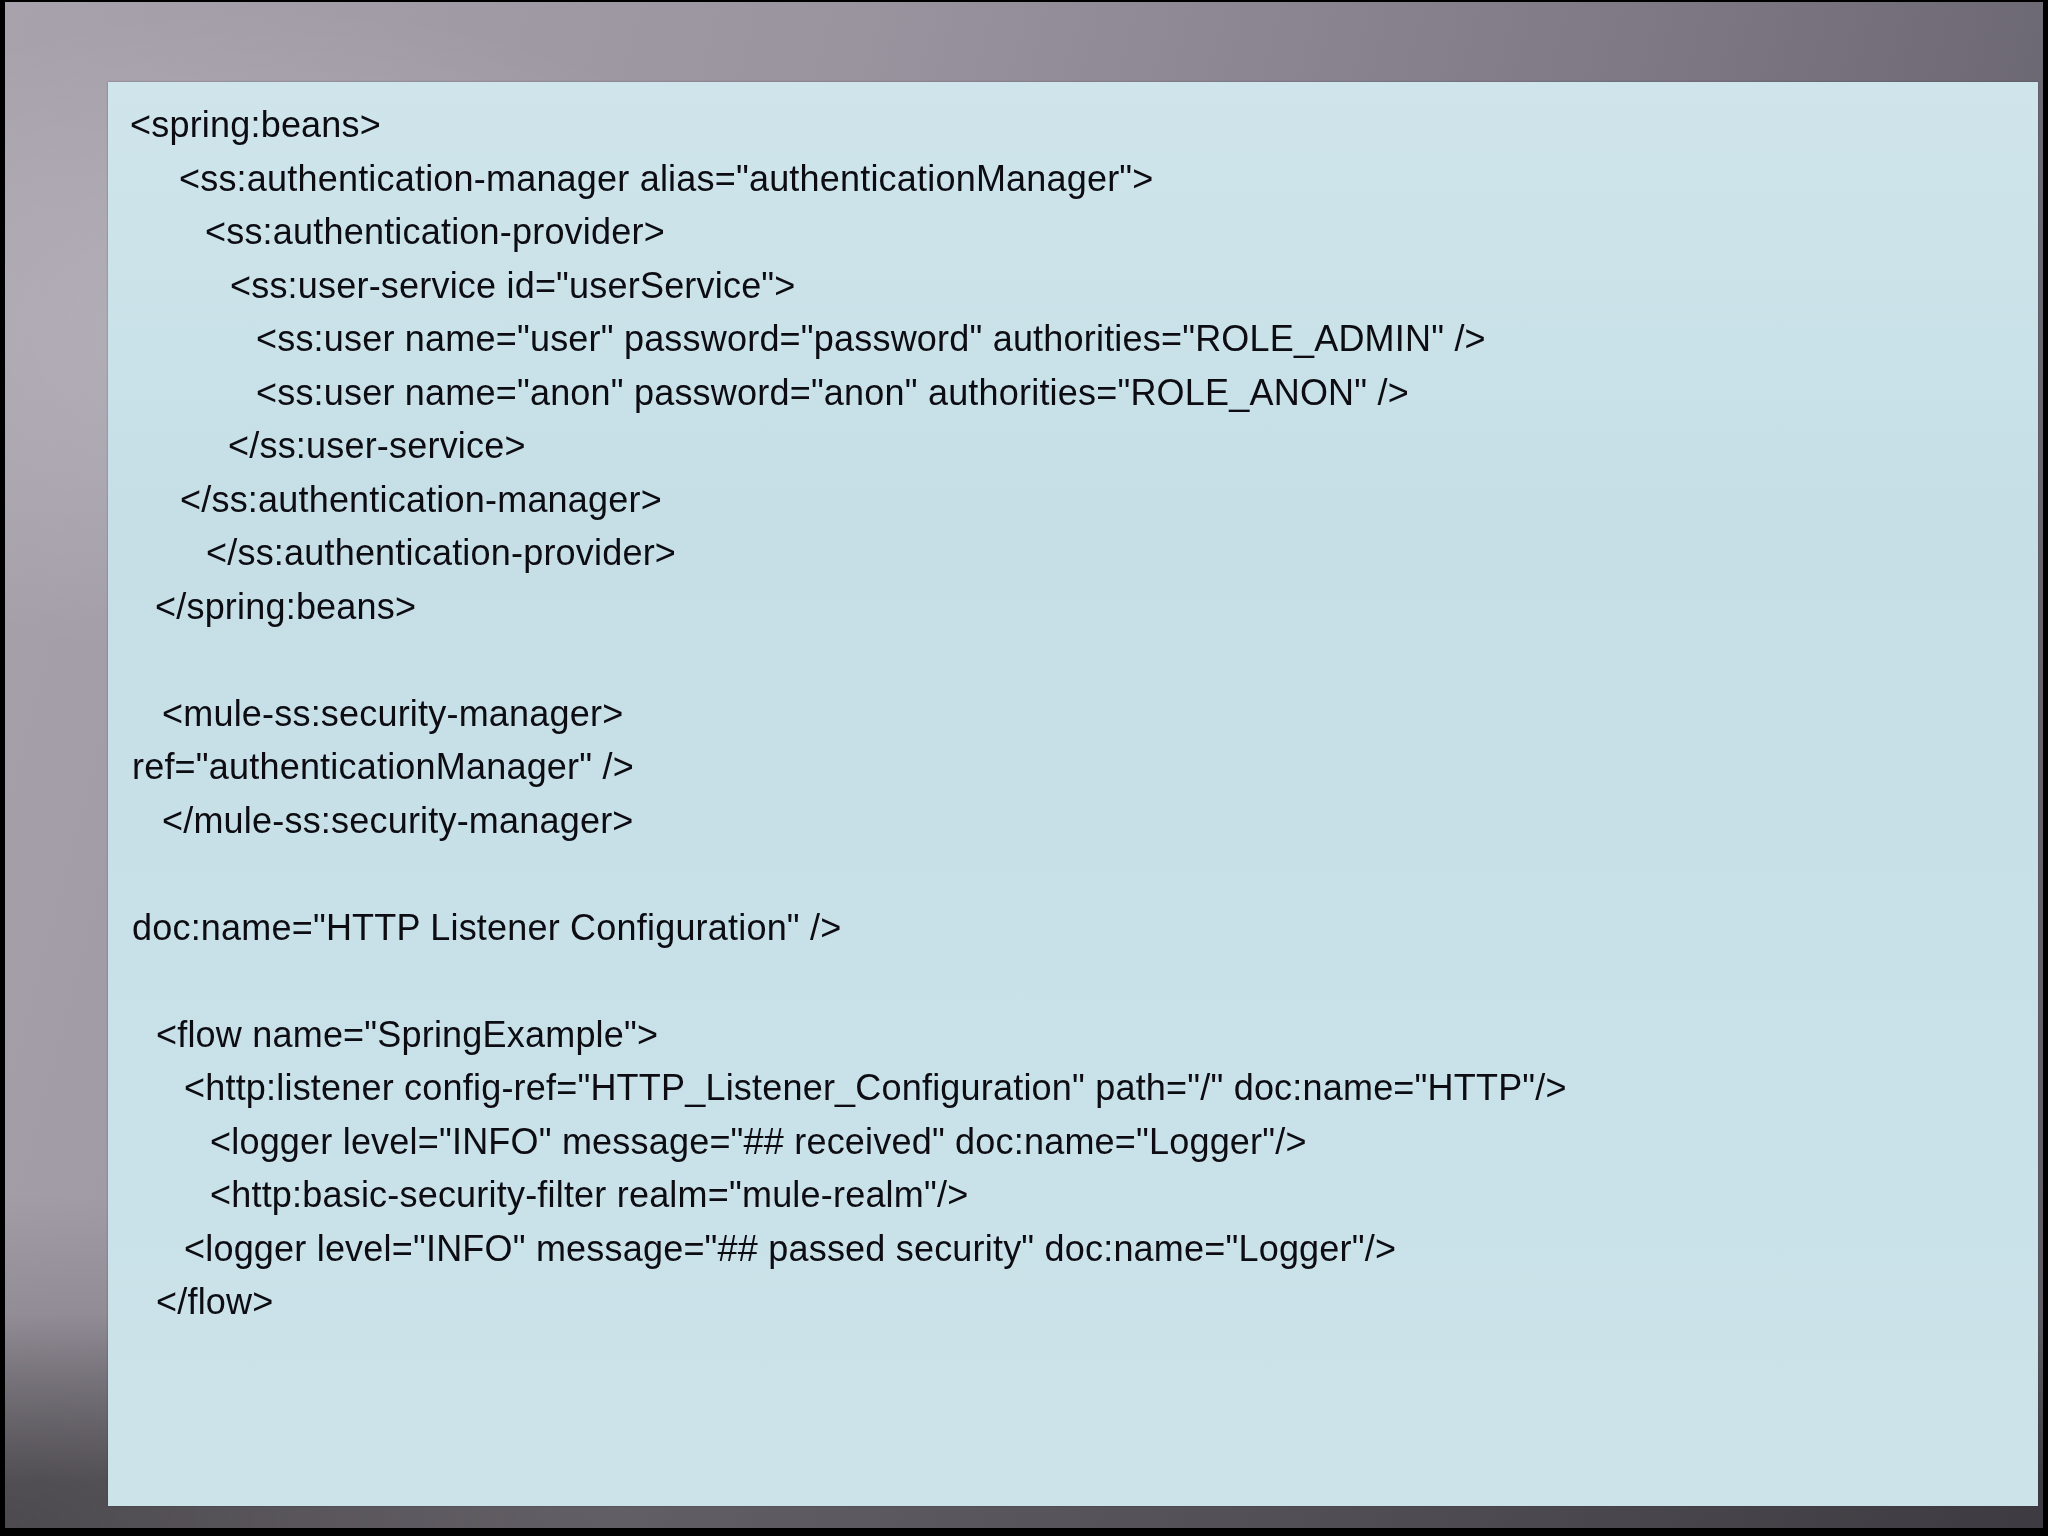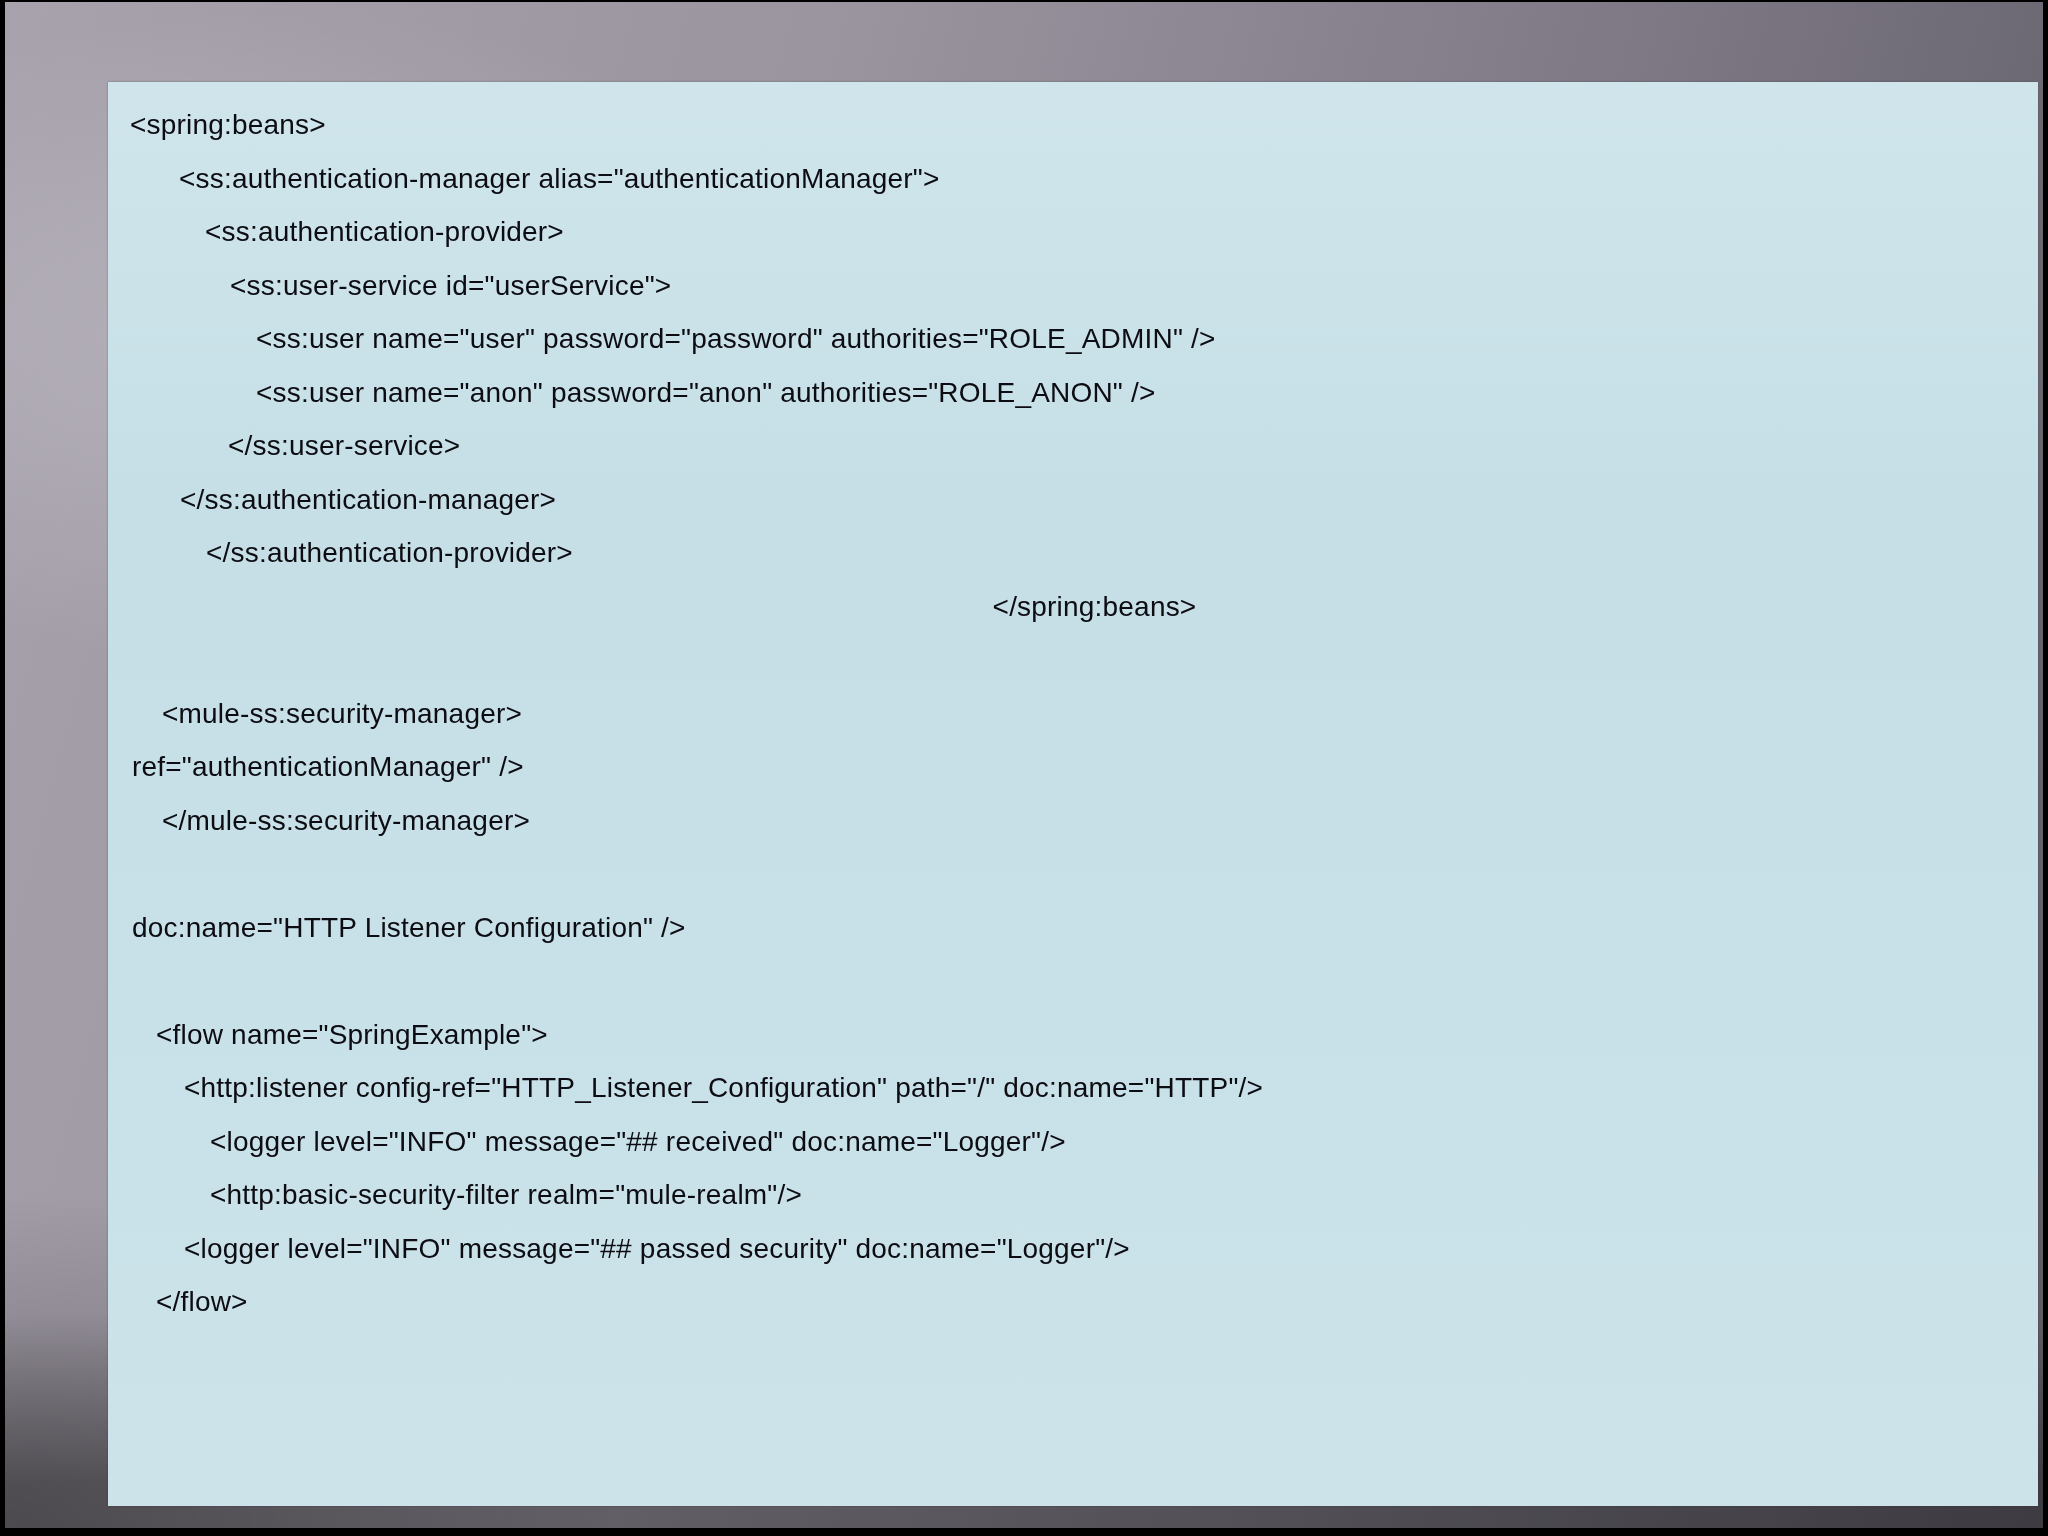--- a/index.html
+++ b/index.html
@@ -42,21 +42,21 @@
     position: absolute;
     top: 16px;
     left: 22px;
     right: 4px;
     bottom: 0;
     overflow: hidden;
   }
   .code-line {
     height: 53.5px;
     line-height: 53.5px;
-    font-size: 28px;
+    font-size: 36px;
     color: var(--code-color, #0c0c12);
     white-space: pre;
     letter-spacing: 0.2px;
   }
 </style>
 </head>
 <body>
 
 <div class="frame">
   <div class="backdrop">
@@ -64,21 +64,21 @@
       <div class="code-block">
           <div class="code-line" style="padding-left: 0px;">&lt;spring:beans&gt;</div>
           <div class="code-line" style="padding-left: 49px;">&lt;ss:authentication-manager alias="authenticationManager"&gt;</div>
           <div class="code-line" style="padding-left: 75px;">&lt;ss:authentication-provider&gt;</div>
           <div class="code-line" style="padding-left: 100px;">&lt;ss:user-service id="userService"&gt;</div>
           <div class="code-line" style="padding-left: 126px;">&lt;ss:user name="user" password="password" authorities="ROLE_ADMIN" /&gt;</div>
           <div class="code-line" style="padding-left: 126px;">&lt;ss:user name="anon" password="anon" authorities="ROLE_ANON" /&gt;</div>
           <div class="code-line" style="padding-left: 98px;">&lt;/ss:user-service&gt;</div>
           <div class="code-line" style="padding-left: 50px;">&lt;/ss:authentication-manager&gt;</div>
           <div class="code-line" style="padding-left: 76px;">&lt;/ss:authentication-provider&gt;</div>
-          <div class="code-line" style="padding-left: 25px; text-align: center;">&lt;/spring:beans&gt;</div>
+          <div class="code-line" style="padding-left: 25px;">&lt;/spring:beans&gt;</div>
           <div class="code-line" style="padding-left: 0px;">&nbsp;</div>
           <div class="code-line" style="padding-left: 32px;">&lt;mule-ss:security-manager&gt;</div>
           <div class="code-line" style="padding-left: 2px;">ref="authenticationManager" /&gt;</div>
           <div class="code-line" style="padding-left: 32px;">&lt;/mule-ss:security-manager&gt;</div>
           <div class="code-line" style="padding-left: 0px;">&nbsp;</div>
           <div class="code-line" style="padding-left: 2px;">doc:name="HTTP Listener Configuration" /&gt;</div>
           <div class="code-line" style="padding-left: 0px;">&nbsp;</div>
           <div class="code-line" style="padding-left: 26px;">&lt;flow name="SpringExample"&gt;</div>
           <div class="code-line" style="padding-left: 54px;">&lt;http:listener config-ref="HTTP_Listener_Configuration" path="/" doc:name="HTTP"/&gt;</div>
           <div class="code-line" style="padding-left: 80px;">&lt;logger level="INFO" message="## received" doc:name="Logger"/&gt;</div>

